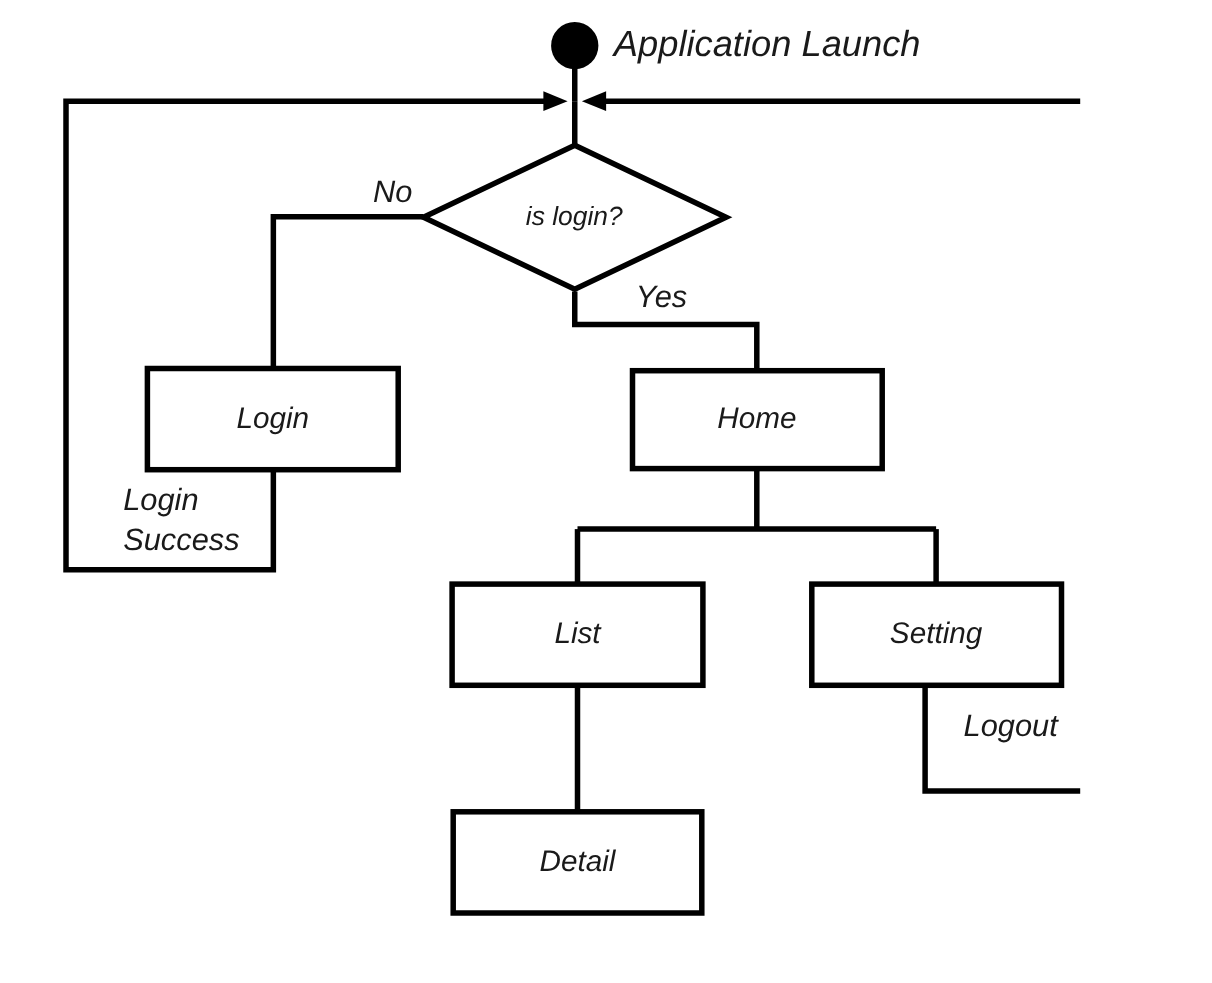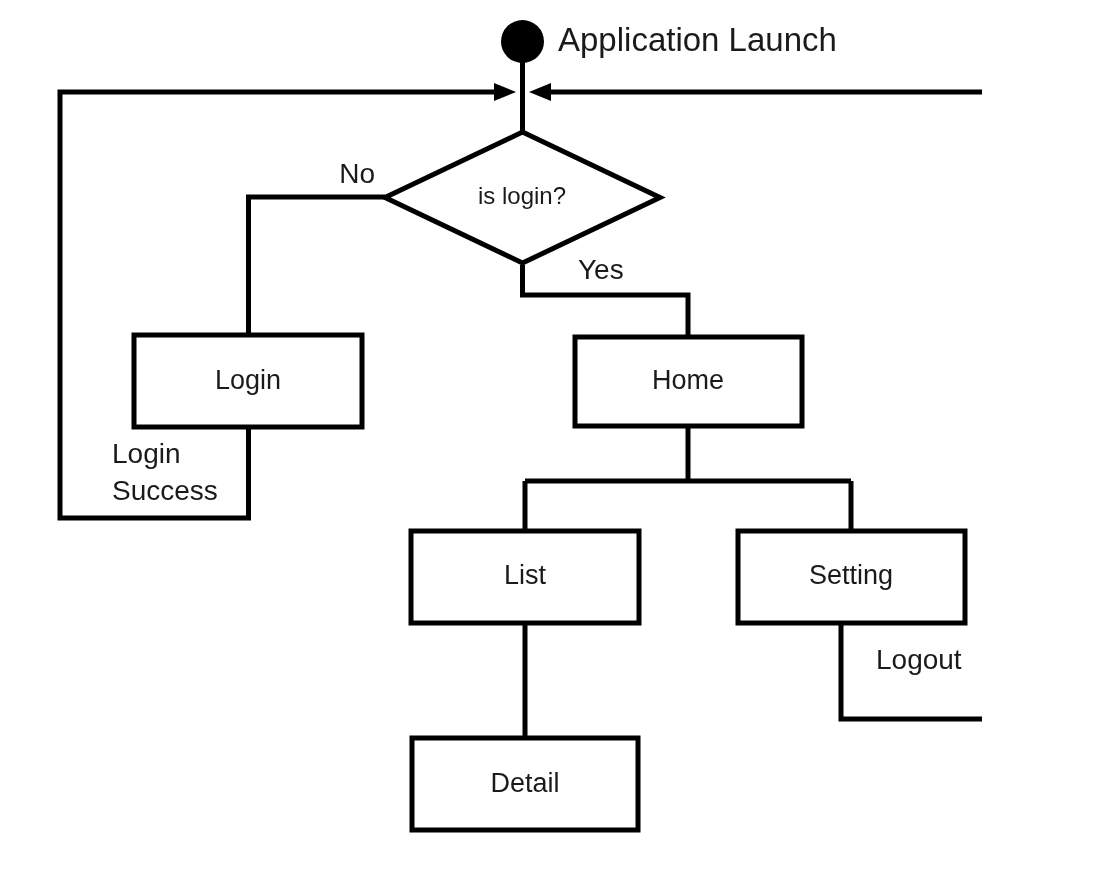--- a/index.html
+++ b/index.html
@@ -9,20 +9,21 @@
   }
   body {
     font-family: "Liberation Sans", sans-serif;
   }
   #diagram-root {
     position: relative;
     width: 982px;
     height: 894px;
     background: #ffffff;
     overflow: hidden;
+    font-style: italic;
   }
   svg.flow-canvas {
     position: absolute;
     top: 0;
     left: 0;
     width: 1102px;
     height: 894px;
     display: block;
   }
   .node-shape {

